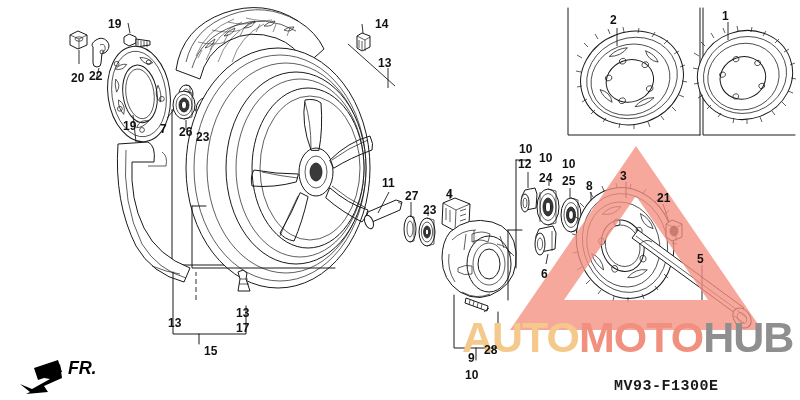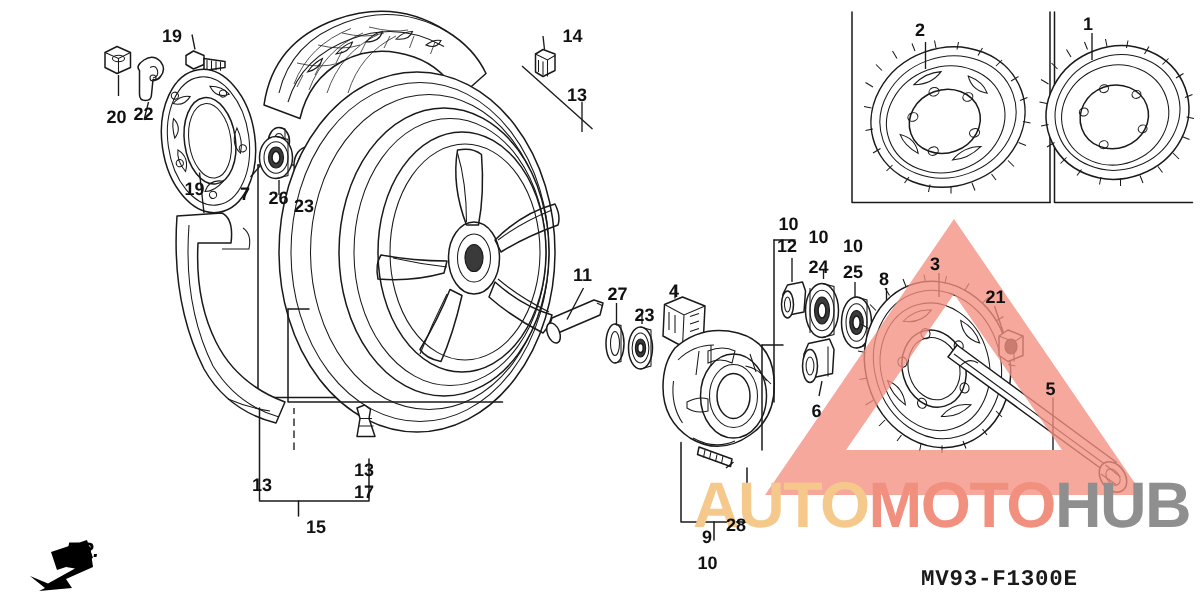--- a/index.html
+++ b/index.html
@@ -13,22 +13,23 @@
     position:absolute;font-family:"Liberation Sans",sans-serif;
     font-weight:bold;font-size:12px;color:#111;line-height:1;
     white-space:nowrap;user-select:none;
   }
   .partcode{
     position:absolute;font-family:"Liberation Mono",monospace;
     font-size:15px;letter-spacing:.5px;font-weight:bold;color:#1a1a1a;
   }
   .frtext{
     position:absolute;font-family:"Liberation Sans",sans-serif;
-    font-weight:bold;font-size:14px;color:#000;font-style:italic;
+    font-weight:bold;font-size:18px;color:#000;font-style:italic;
     letter-spacing:-.3px;
+    margin-left:24px;
   }
   
   #wm{position:absolute;inset:0;pointer-events:none;}
   #wmtext{
     position:absolute;left:462px;top:316px;
     font-family:"Liberation Sans",sans-serif;
     font-weight:bold;font-size:43px;letter-spacing:-1px;
     line-height:1;white-space:nowrap;text-align:center;
   }
   #wmtext .a{color:#f5c98b;}

